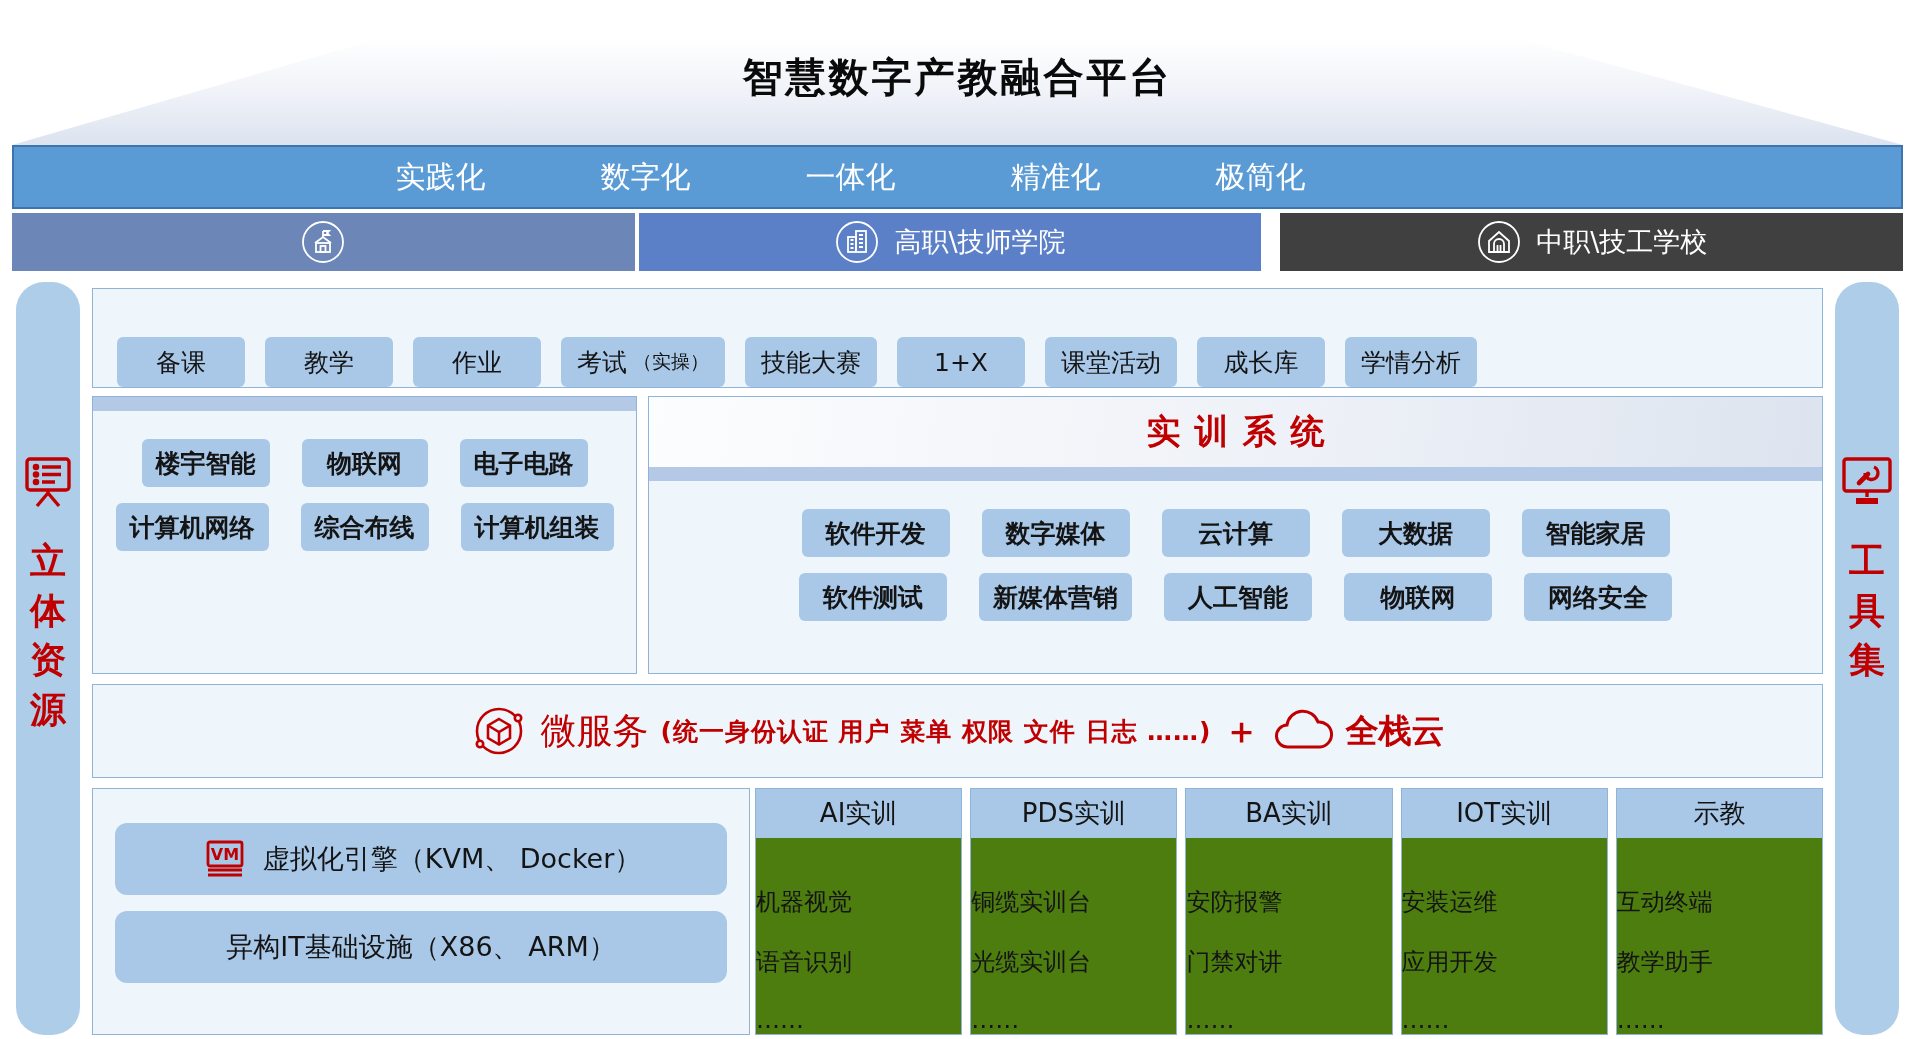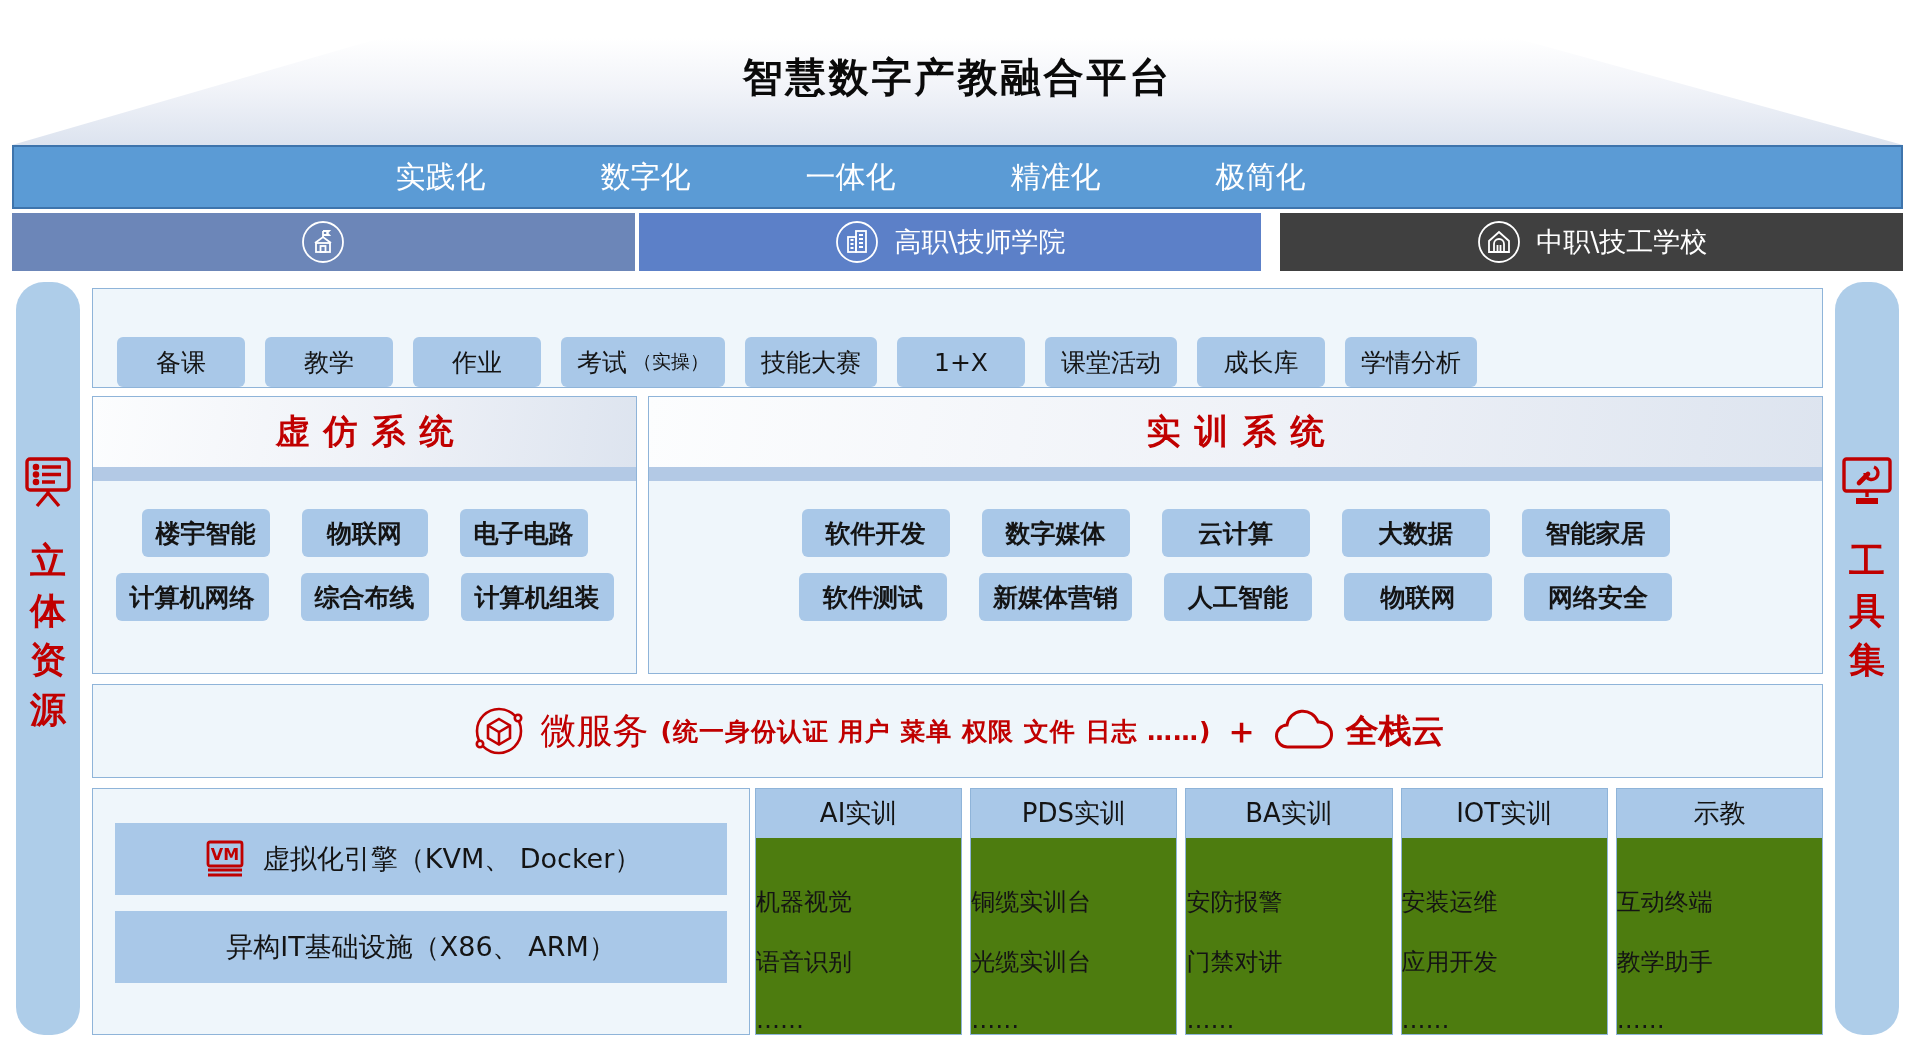--- a/index.html
+++ b/index.html
@@ -68,21 +68,21 @@
   .panel-training .sys-chip{min-width:148px;}
   
   .panel-micro{top:402px;left:0;right:0;height:94px;display:flex;align-items:center;justify-content:center;gap:12px;color:#C00000;}
   .micro-name{font-size:36px;font-weight:normal;}
   .micro-detail{font-size:25px;font-weight:bold;letter-spacing:1px;}
   .micro-plus{font-size:36px;font-weight:bold;}
   .micro-cloudname{font-size:33px;font-weight:bold;}
   
   .panel-infra{top:506px;left:0;width:658px;height:247px;display:flex;flex-direction:column;gap:16px;padding:34px 22px 0;}
   .infra-btn{
-    height:72px;background:#A9C8E8;border-radius:0;display:flex;align-items:center;justify-content:center;gap:14px;
+    height:72px;background:#A9C8E8;border-radius:12px;display:flex;align-items:center;justify-content:center;gap:14px;
     font-size:27px;color:#141414;
   }
   .stations{position:absolute;top:506px;left:663px;right:0;height:247px;display:flex;gap:8px;}
   .station{flex:1;border:1px solid #8FB4D9;background:#4d7c0f;display:flex;flex-direction:column;box-sizing:border-box;}
   .station-header{height:56px;background:#A9C8E8;display:flex;align-items:center;justify-content:center;font-size:26px;color:#141414;}
   .station-body{flex:1;display:flex;flex-direction:column;align-items:flex-start;gap:28px;padding-top:48px;font-size:24px;color:#141414;}
 </style>
 </head>
 <body>
 
@@ -180,23 +180,20 @@
       </div>
     <div class="chip">
         <span>成长库</span>
       </div>
     <div class="chip">
         <span>学情分析</span>
       </div>
   </div>
 
   <div class="panel panel-virtual">
-    <div class="panel-header">
-      <span class="panel-title">虚仿系统</span>
-    </div>
     <div class="panel-band"></div>
     <div class="panel-body">
       <div class="btn-row">
         <div class="sys-chip">楼宇智能</div>
         <div class="sys-chip">物联网</div>
         <div class="sys-chip">电子电路</div>
       </div>
       <div class="btn-row">
         <div class="sys-chip">计算机网络</div>
         <div class="sys-chip">综合布线</div>

